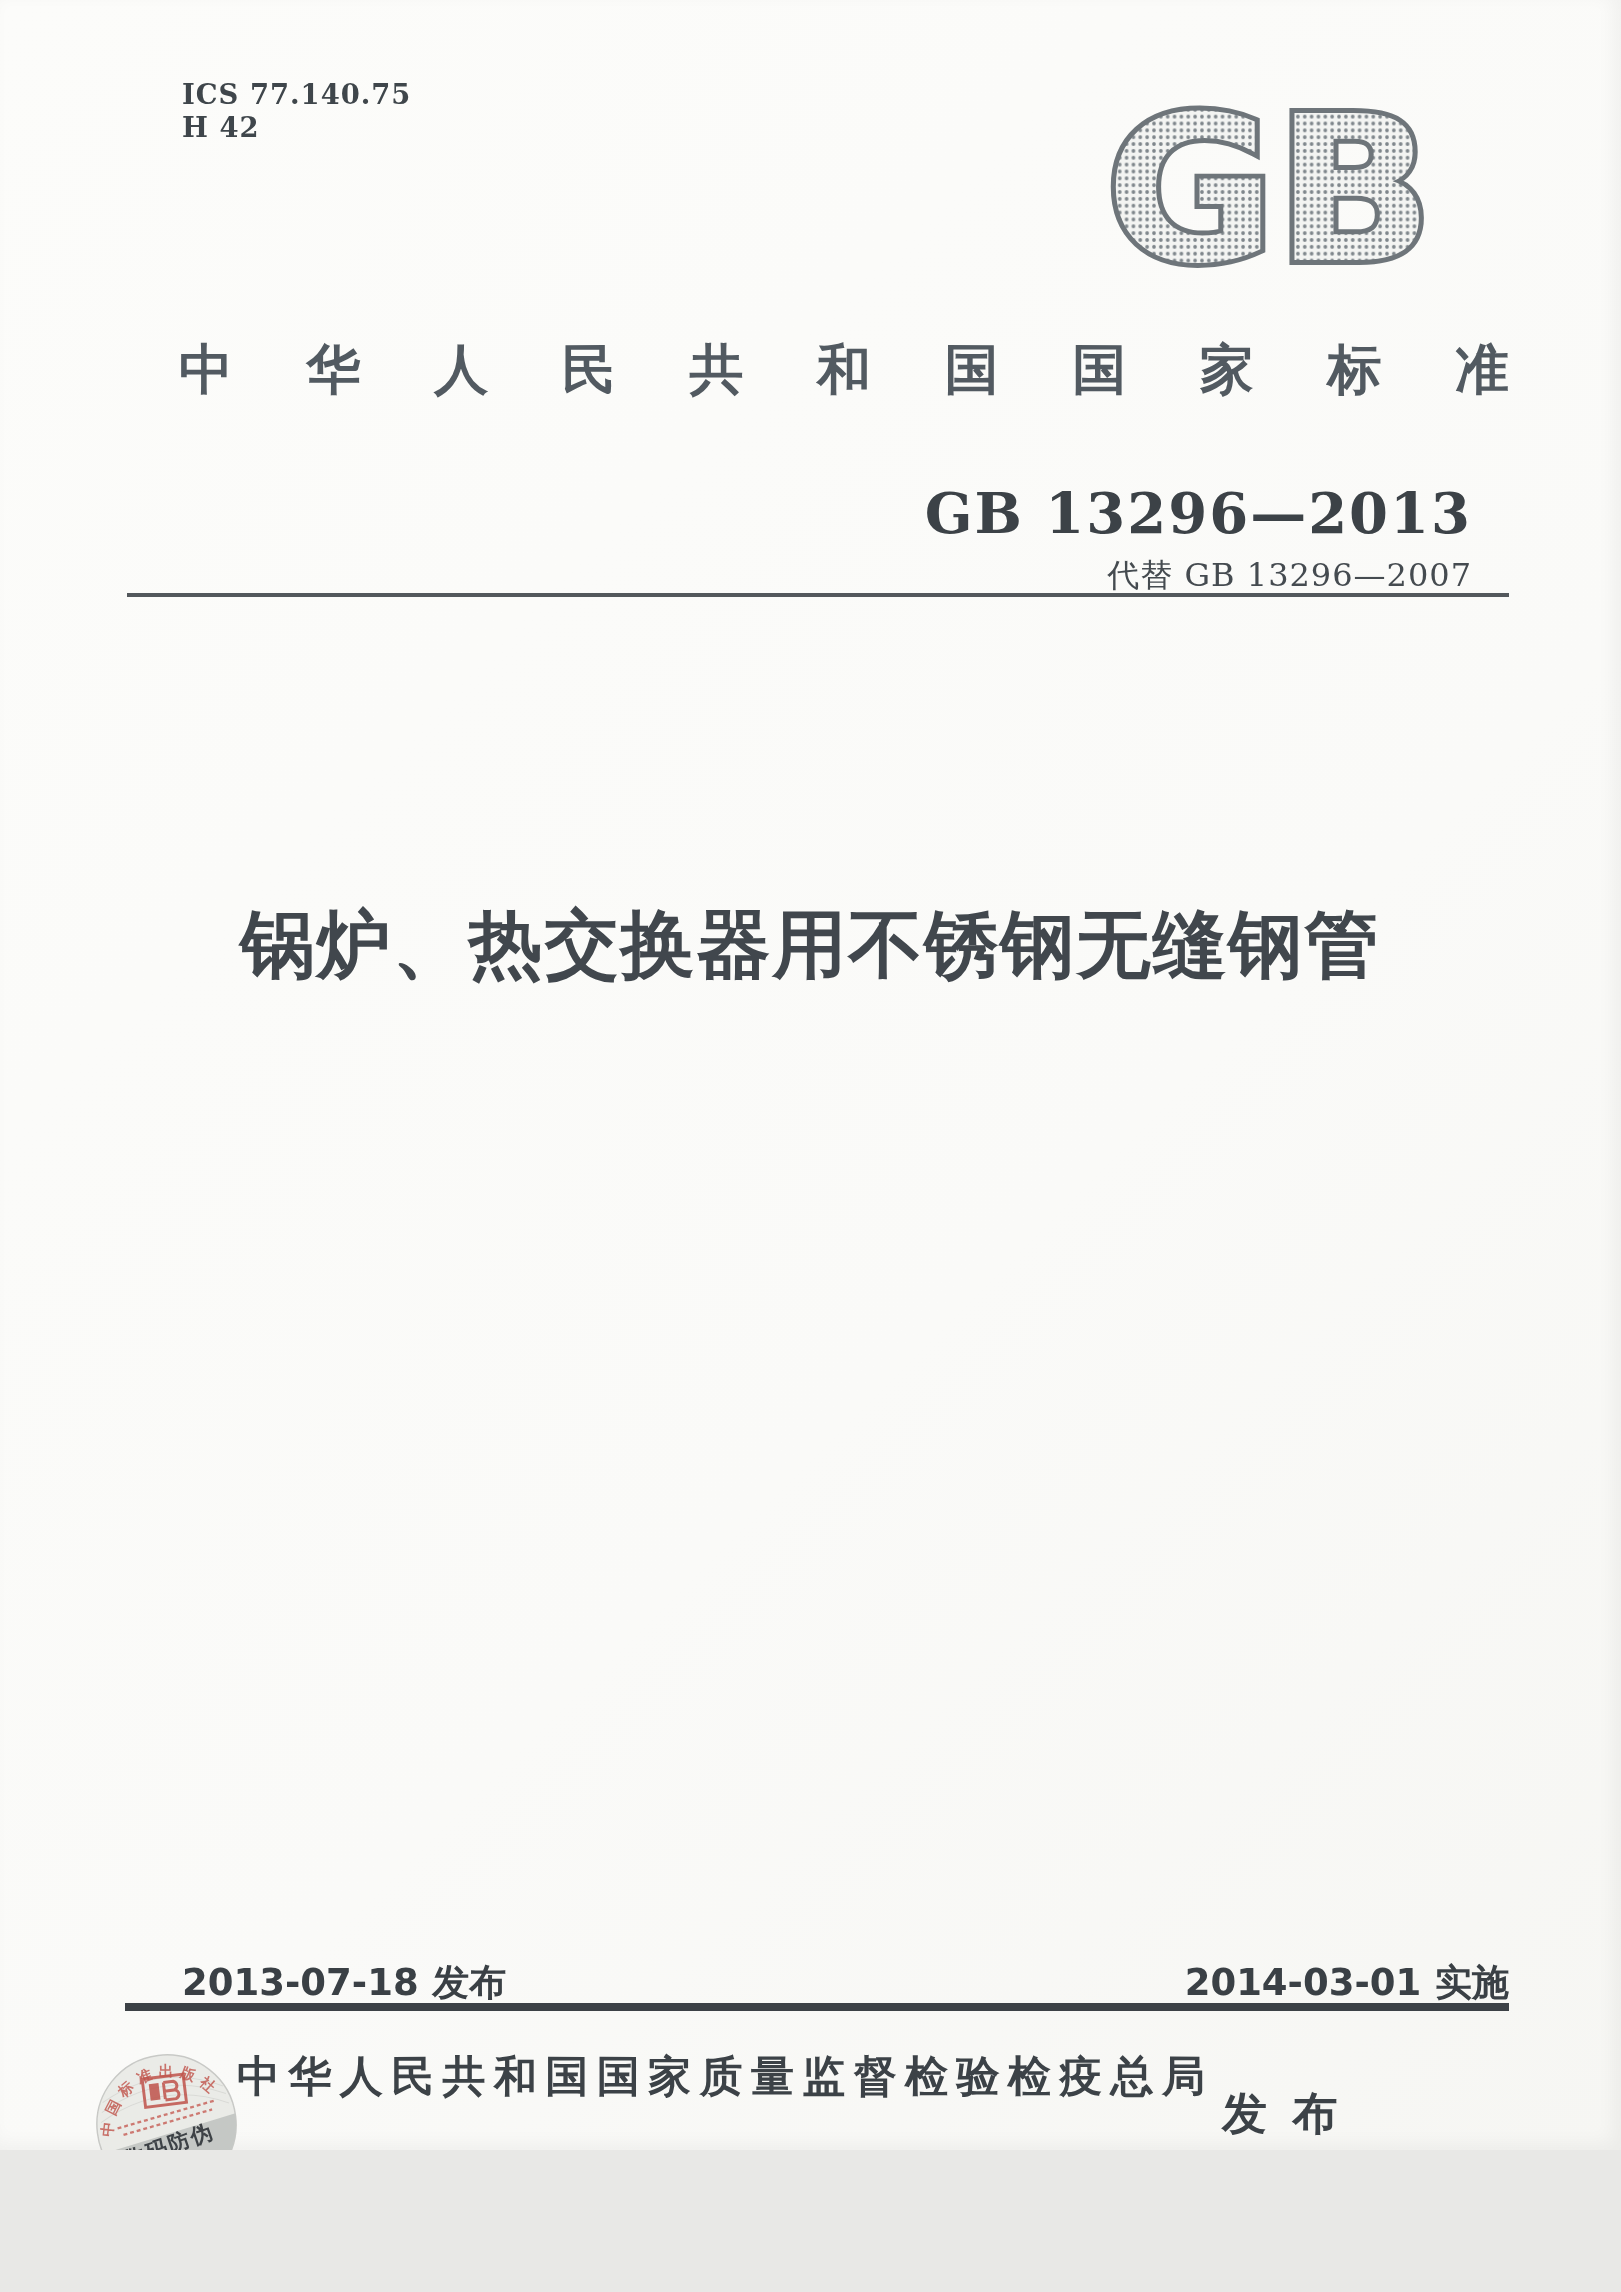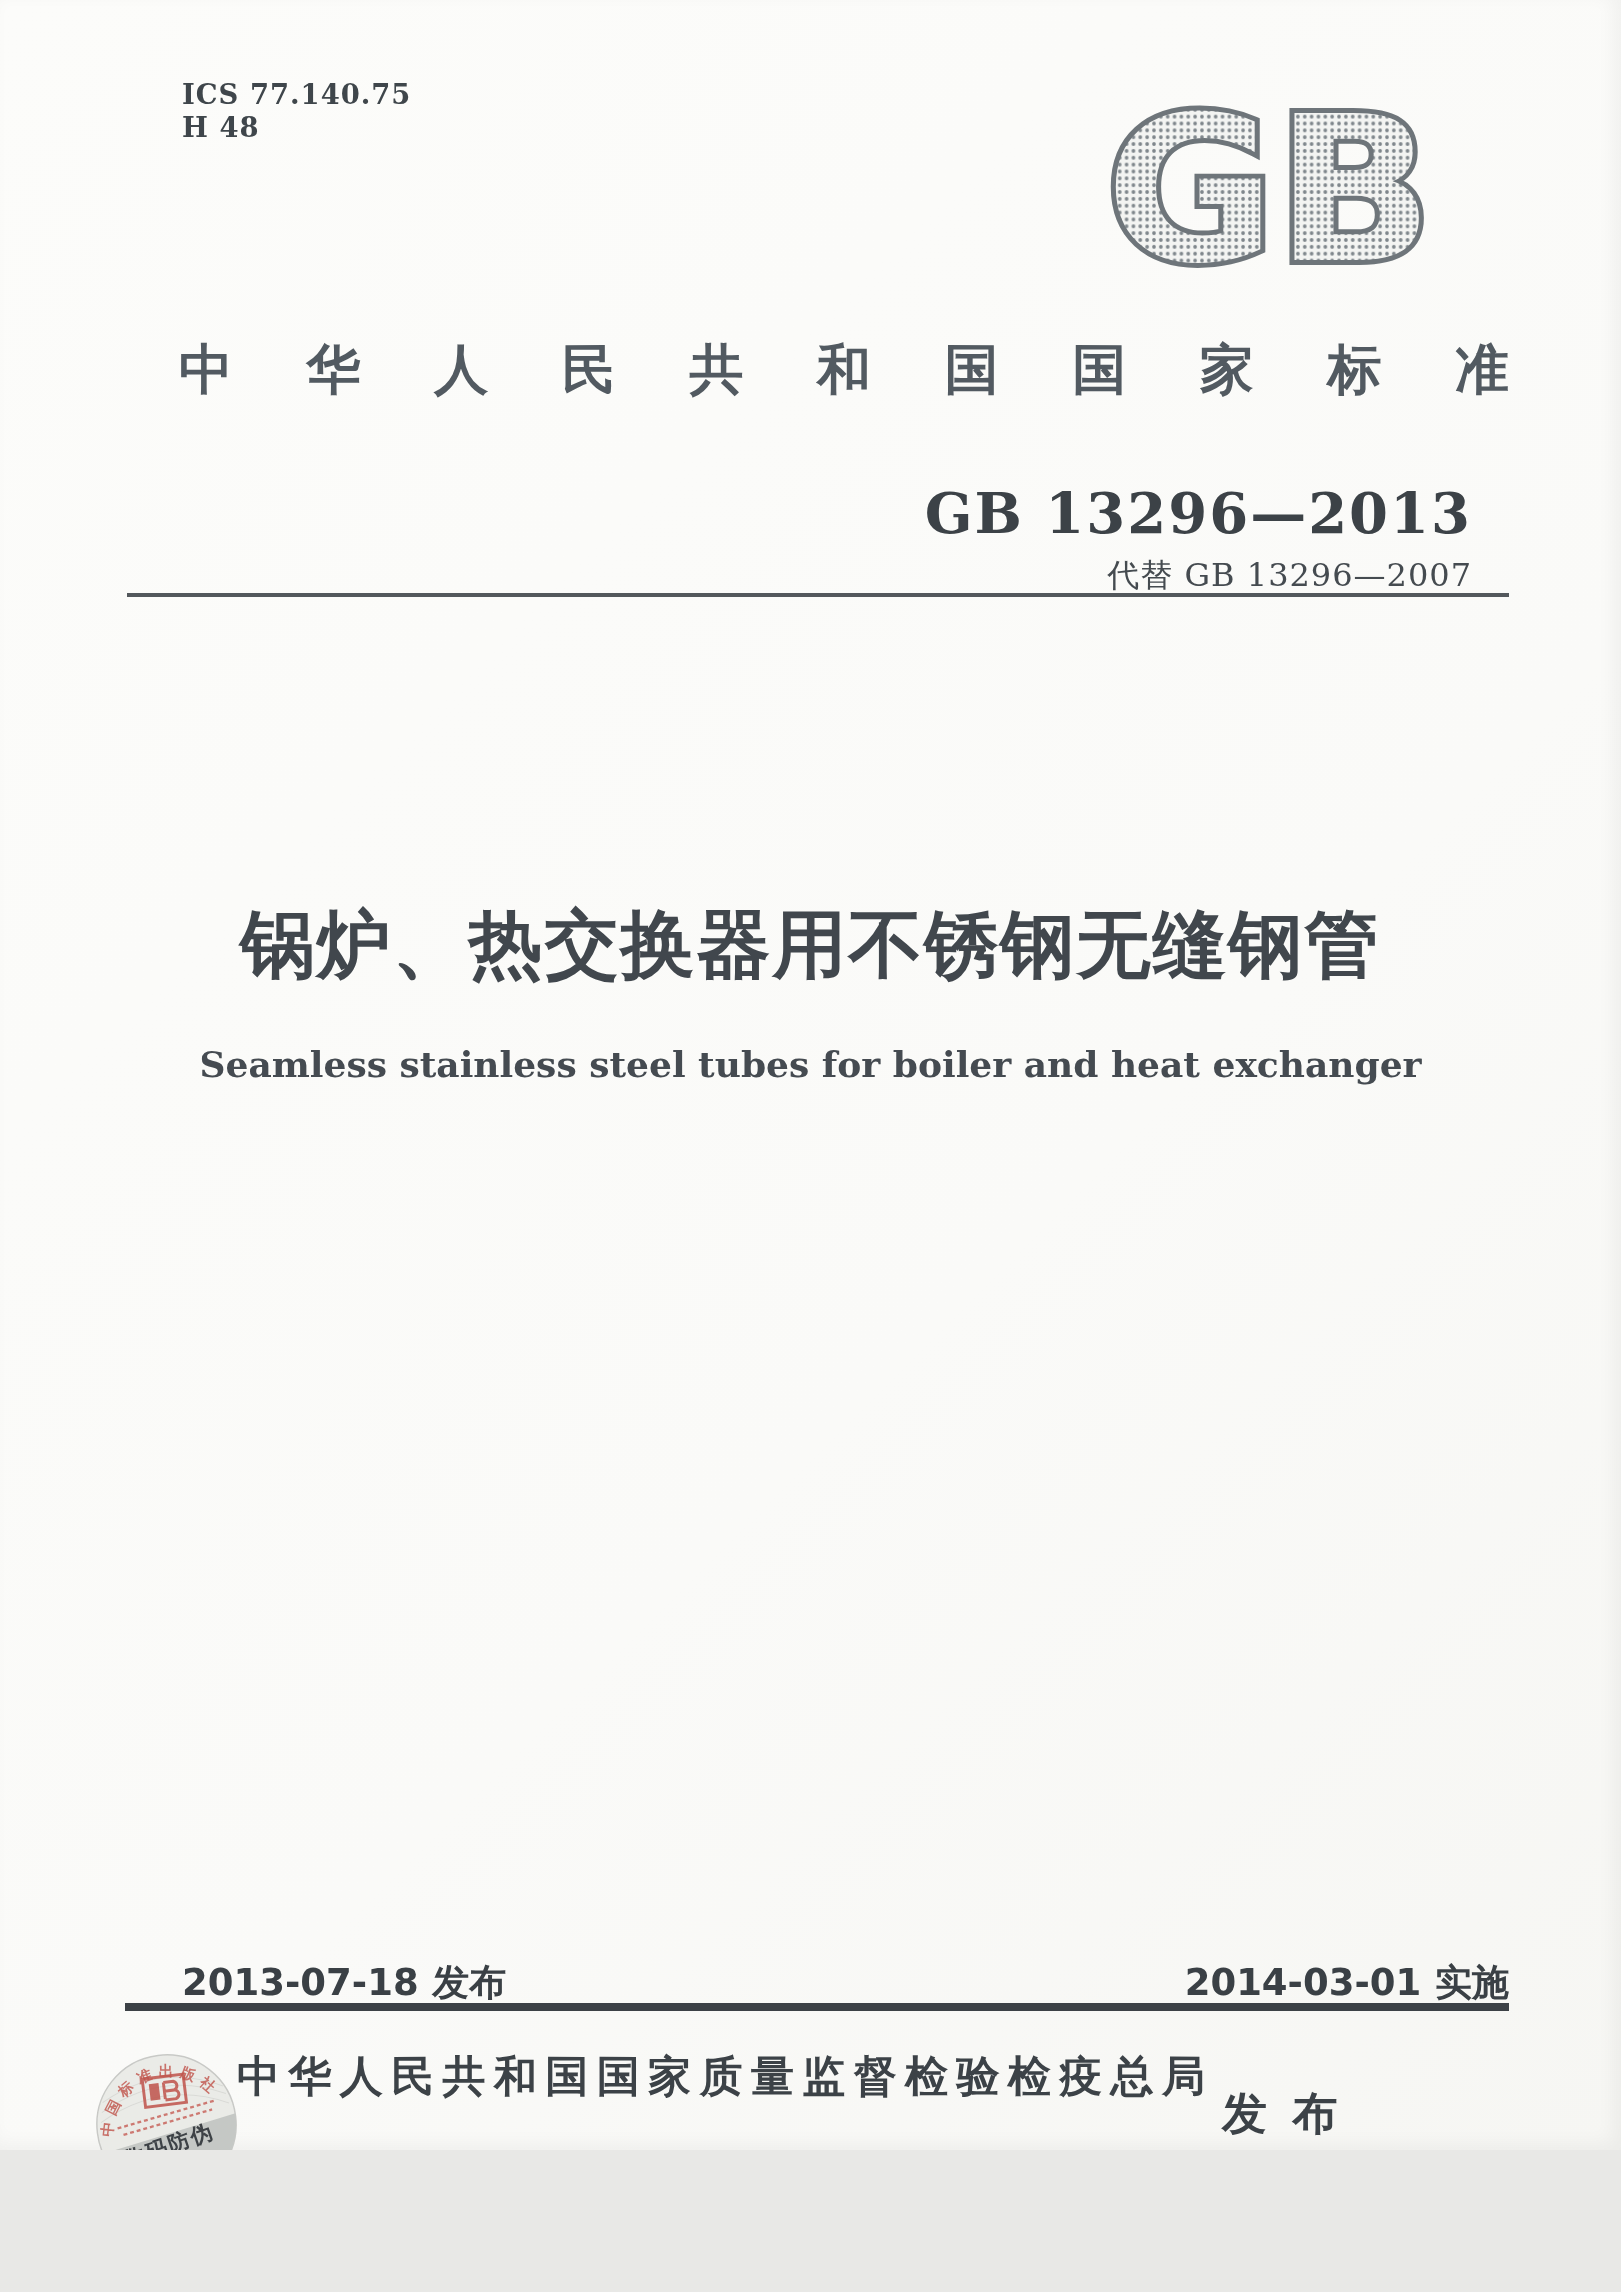--- a/index.html
+++ b/index.html
@@ -100,21 +100,21 @@
   .seal { position:absolute; left:92px; top:2050px; width:149px; height:149px;
           transform:rotate(-7deg); opacity:0.95; }
 </style>
 </head>
 <body>
 
 <div class="page">
 
   <div class="ics-block">
     <div>ICS 77.140.75</div>
-    <div>H 48</div>
+    <div>H 42</div>
   </div>
 
   <svg class="gb-logo" viewBox="0 0 355 190" aria-hidden="true">
     <defs>
       <pattern id="gbdots" width="7" height="7" patternUnits="userSpaceOnUse">
         <rect width="7" height="7" fill="#f3f4f2"></rect>
         <circle cx="3" cy="3" r="1.9" fill="#7e868b"></circle>
       </pattern>
     </defs>
     <text x="177" y="163" text-anchor="middle" font-family="'DejaVu Sans', sans-serif" font-weight="bold" font-size="205" textLength="335" lengthAdjust="spacingAndGlyphs" fill="url(#gbdots)" stroke="#6e757a" stroke-width="10" paint-order="stroke">GB</text>
@@ -123,21 +123,20 @@
   <div class="org-title">中华人民共和国国家标准</div>
 
   <div class="std-block">
     <div class="std-number">GB 13296—2013</div>
     <div class="std-replaces">代替 GB 13296—2007</div>
   </div>
 
   <div class="rule-thin"></div>
 
   <div class="title-cn">锅炉、热交换器用不锈钢无缝钢管</div>
-  <div class="title-en">Seamless stainless steel tubes for boiler and heat exchanger</div>
 
   <div class="dates-row">
     <div>
       <span>2013-07-18</span><span class="label">发布</span>
     </div>
     <div>
       <span>2014-03-01</span><span class="label">实施</span>
     </div>
   </div>
 

